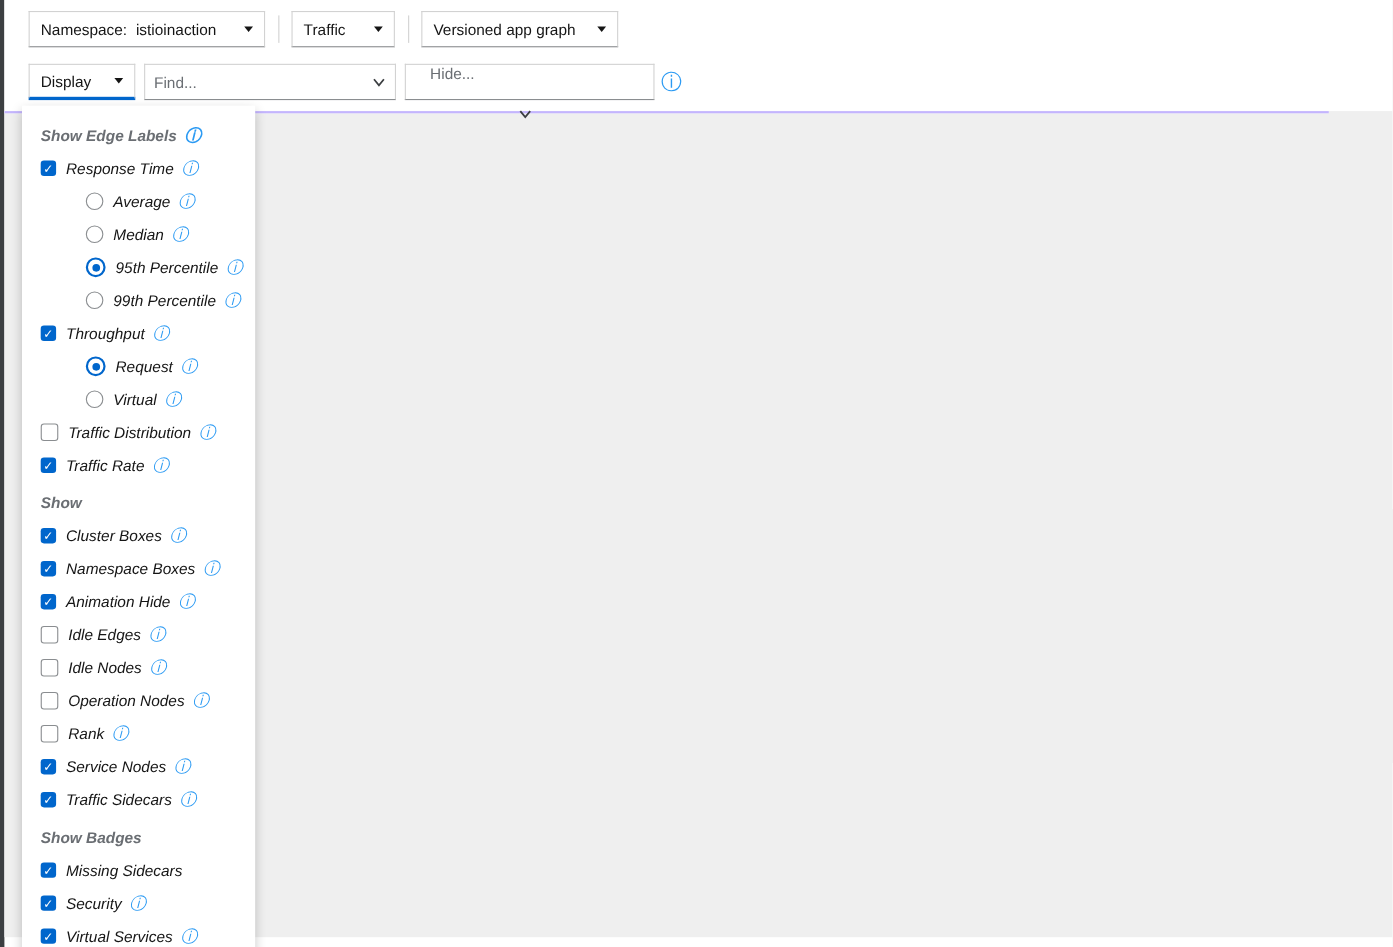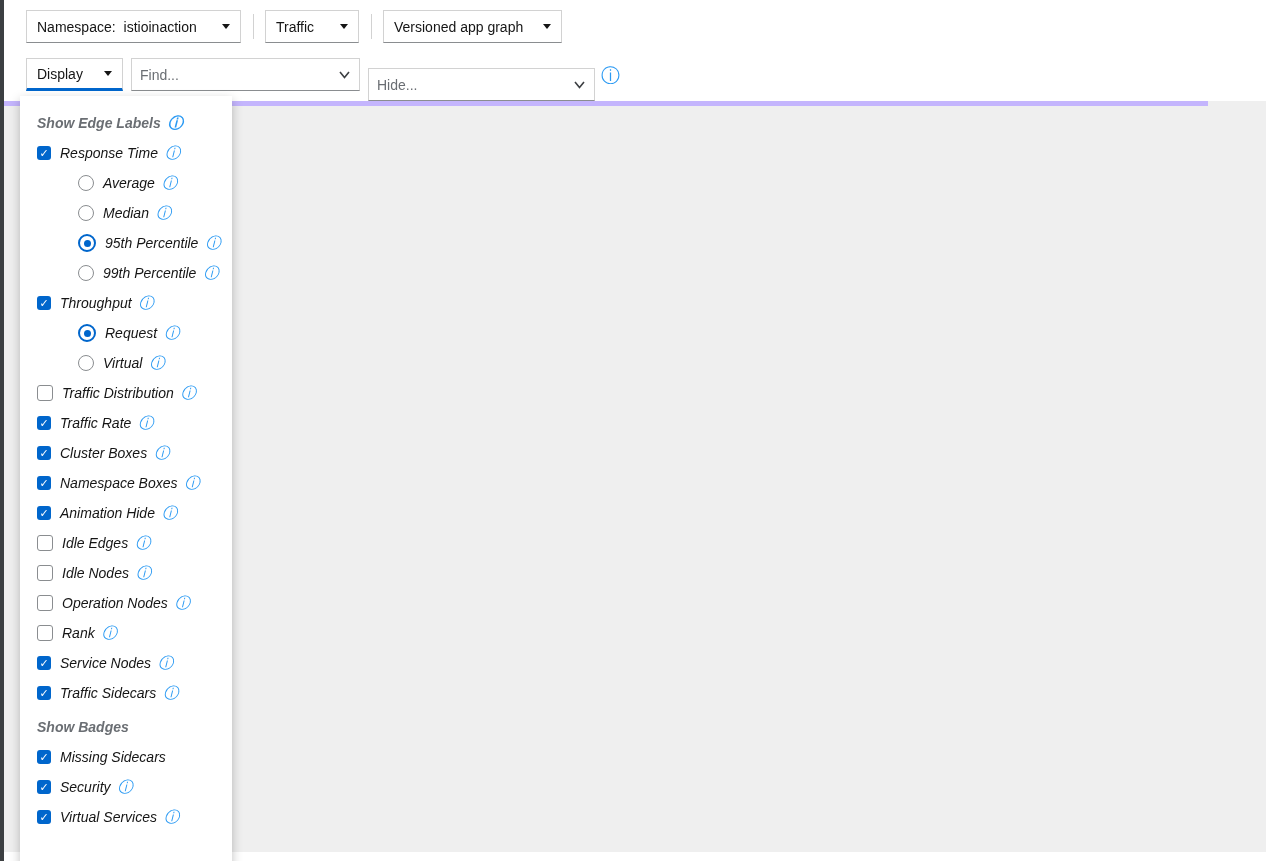--- a/index.html
+++ b/index.html
@@ -3,21 +3,21 @@
 <meta charset="utf-8">
 <style>
   html,body{margin:0;padding:0;}
   body{
     width:1266px;height:861px;position:relative;overflow:hidden;
     background:#ffffff;font-family:"Liberation Sans",sans-serif;color:#151515;
   }
   
   .rail{position:absolute;left:0;top:0;width:4px;height:861px;background:#3c3f42;}
   
-  .header{position:absolute;left:4px;top:0;width:1204px;height:101px;background:#fff;border-bottom:5px solid #c4b5fd;z-index:5;}
+  .header{position:absolute;left:4px;top:0;width:1204px;height:101px;background:#fff;border-bottom:2px solid #c4b5fd;z-index:5;}
   .pf-select{
     position:absolute;height:33px;background:#fff;border:1px solid #d2d2d2;border-bottom:1px solid #8a8d90;
     display:flex;align-items:center;padding:0 10px;font-size:14px;cursor:pointer;box-sizing:border-box;
   }
   .pf-select .caret{width:0;height:0;border-left:4px solid transparent;border-right:4px solid transparent;border-top:5px solid #151515;margin-left:10px;}
   .sep{position:absolute;top:14px;width:1px;height:25px;background:#d2d2d2;}
   .ns-label{color:#151515;margin-right:8px;}
   .display-btn{border-bottom:3px solid #0066cc;align-items:center;}
   .pf-input{
     position:absolute;height:33px;background:#fff;border:1px solid #d2d2d2;border-bottom:1px solid #8a8d90;
@@ -108,21 +108,21 @@
   <div class="pf-select display-btn" style="left:22px;top:58px;width:97px;">
     <span>Display</span>
     <span class="caret" style="margin-left:auto;"></span>
   </div>
   <div class="pf-input" style="left:127px;top:58px;width:229px;">
     <input type="text" placeholder="Find..." style="">
     <svg class="chev" width="13" height="10" viewBox="0 0 13 10">
         <path d="M2 2 L6.5 7.5 L11 2" stroke="#3c3f42" stroke-width="1.6" fill="none"></path>
       </svg>
   </div>
-  <div class="pf-input" style="left:364px;top:68px;width:227px;">
+  <div class="pf-input" style="left:364px;top:58px;width:227px;flex-direction:column;">
     <input type="text" placeholder="Hide..." style="">
     <svg class="chev" width="13" height="10" viewBox="0 0 13 10">
         <path d="M2 2 L6.5 7.5 L11 2" stroke="#3c3f42" stroke-width="1.6" fill="none"></path>
       </svg>
   </div>
   <span class="info-glyph toolbar-info">ⓘ</span>
 </div>
 
 <div class="graph"></div>
 
@@ -301,20 +301,23 @@
     <div class="menu-row">
       <span class="cb off"></span>
       <span>Traffic Distribution</span>
       <span class="info-glyph menu-info">ⓘ</span>
     </div>
     <div class="menu-row">
       <span class="cb on">✓</span>
       <span>Traffic Rate</span>
       <span class="info-glyph menu-info">ⓘ</span>
     </div>
+    <div class="menu-row menu-header">
+      <span>Show</span>
+    </div>
     <div class="menu-row">
       <span class="cb on">✓</span>
       <span>Cluster Boxes</span>
       <span class="info-glyph menu-info">ⓘ</span>
     </div>
     <div class="menu-row">
       <span class="cb on">✓</span>
       <span>Namespace Boxes</span>
       <span class="info-glyph menu-info">ⓘ</span>
     </div>

